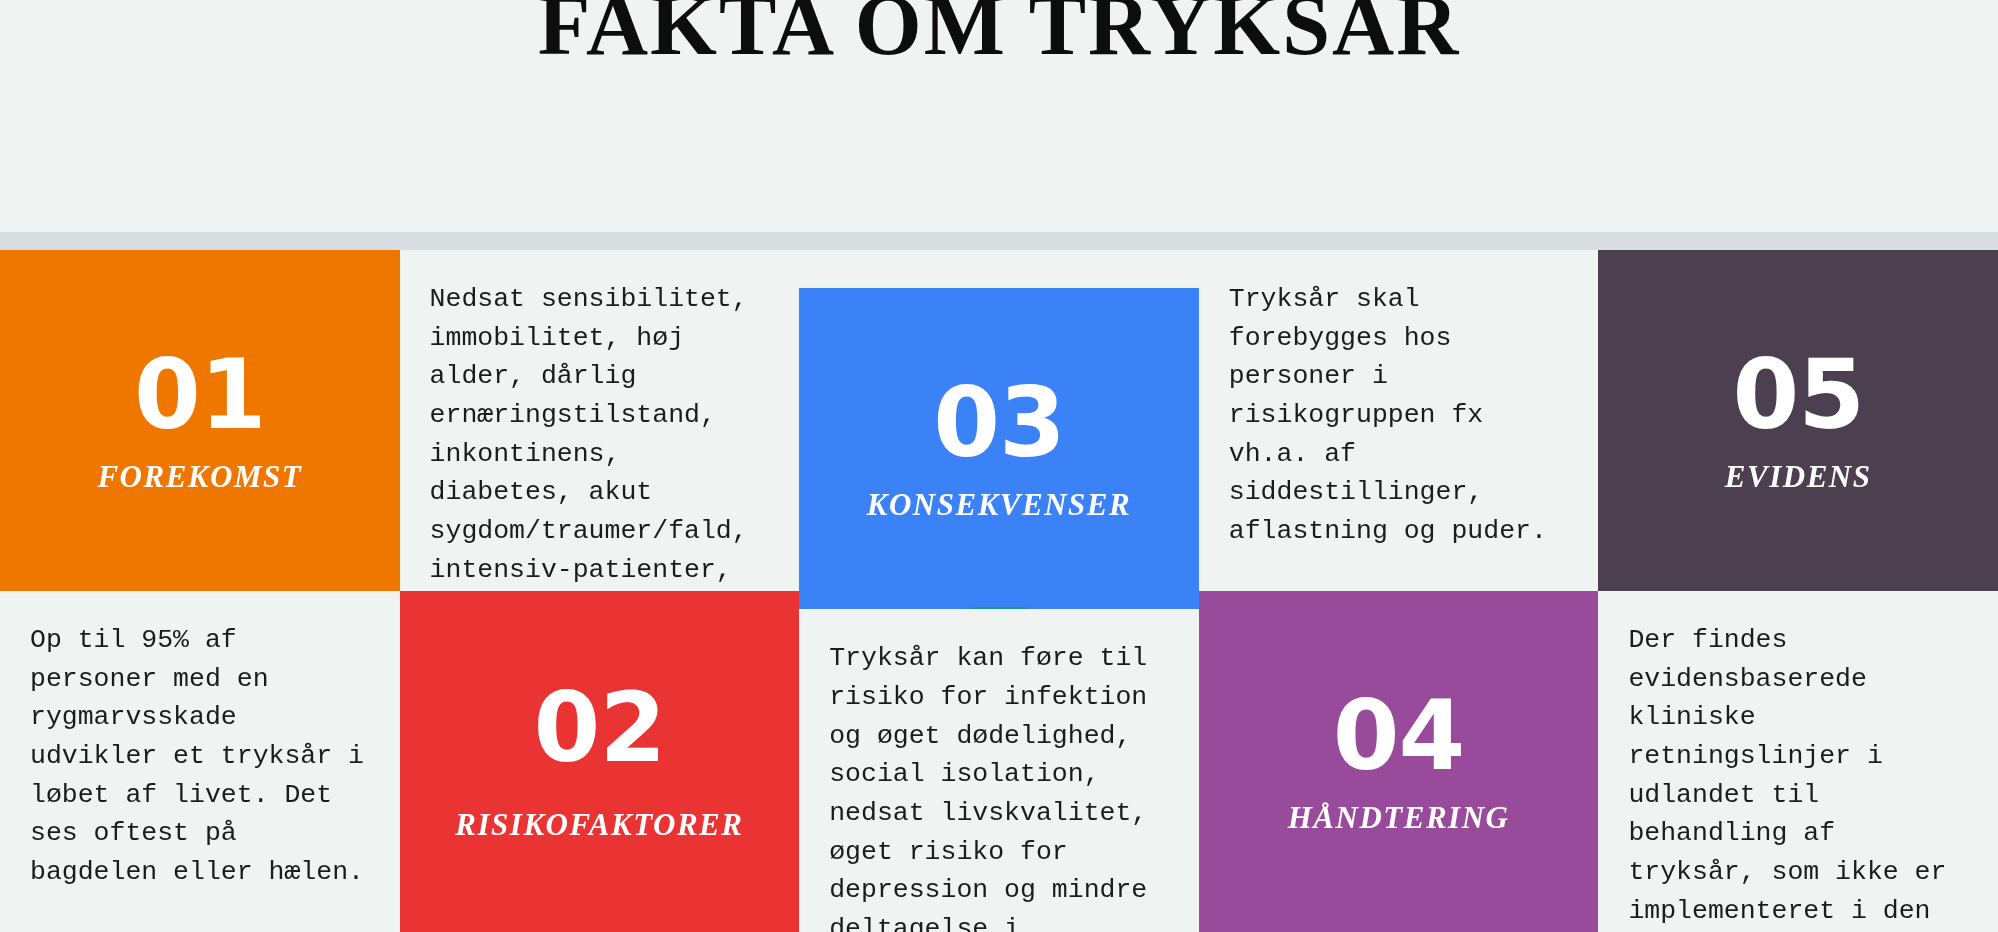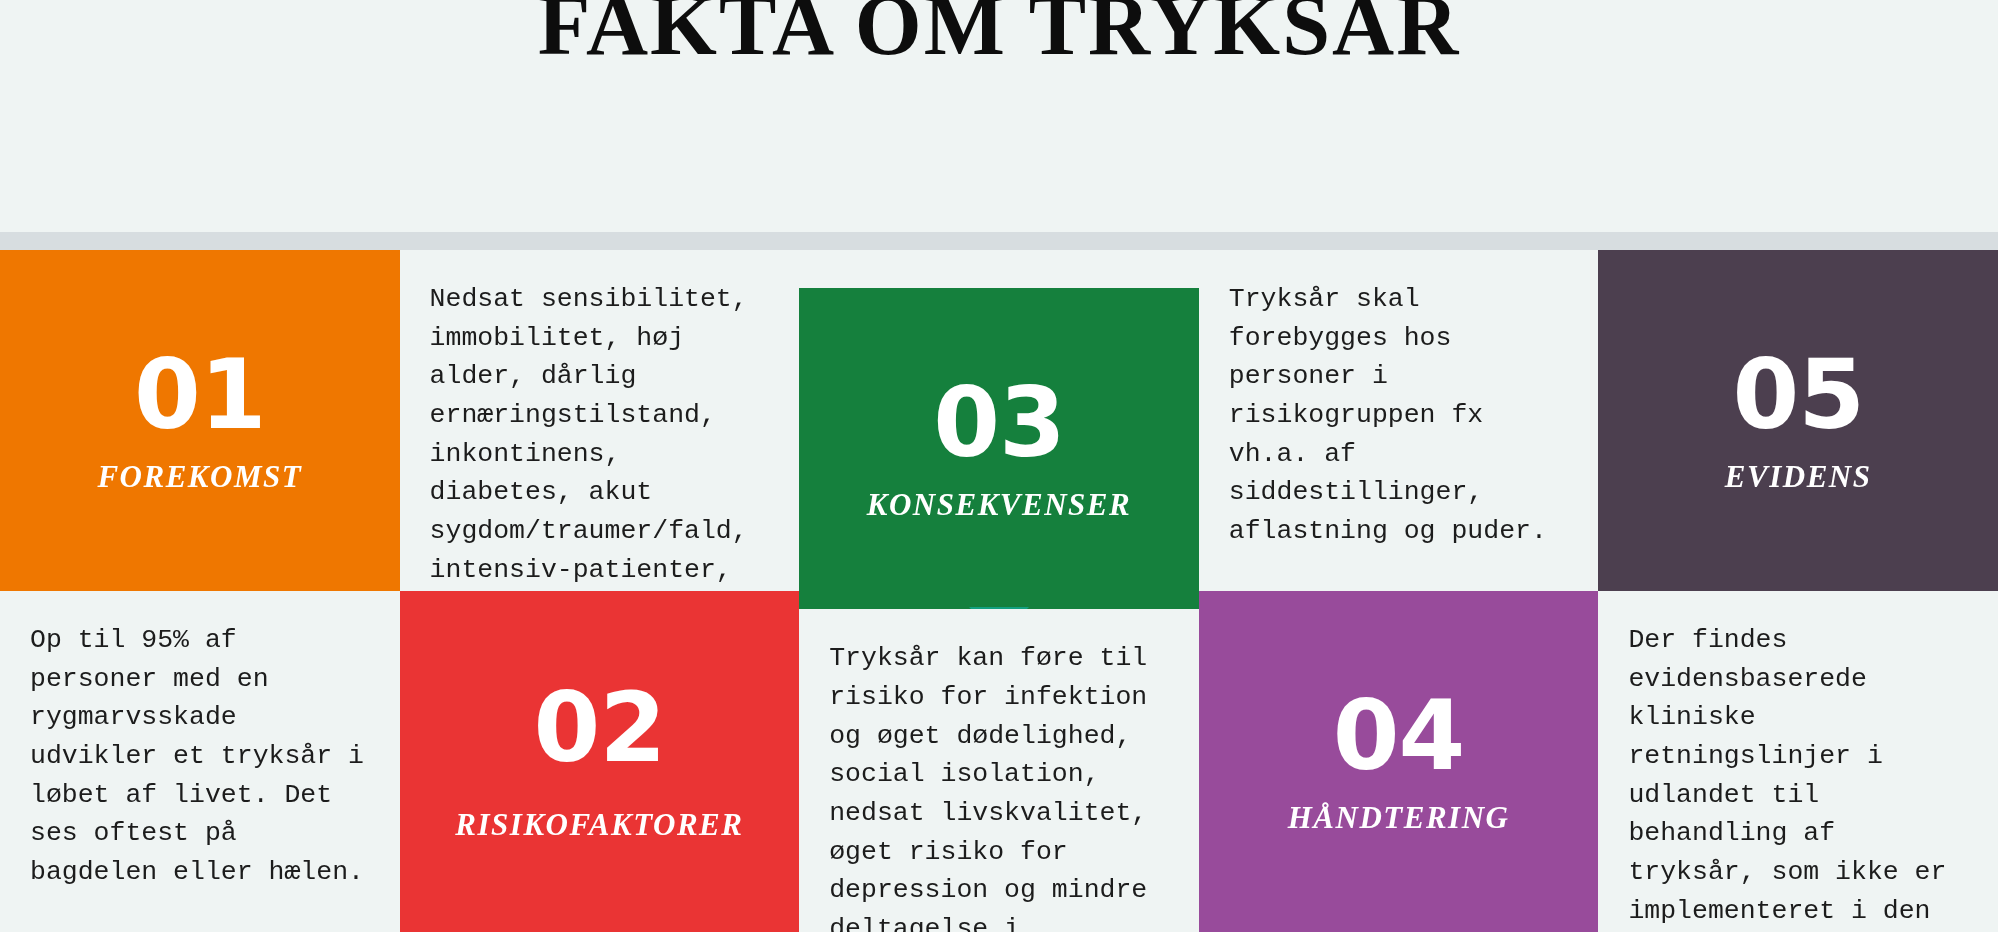--- a/index.html
+++ b/index.html
@@ -172,21 +172,21 @@
         <div class="body-text">Nedsat sensibilitet, immobilitet, høj alder, dårlig ernæringstilstand, inkontinens, diabetes, akut sygdom/traumer/fald, intensiv-patienter, tidligere tryksår.</div>
       </div>
       <div class="cell numbered" id="c2-num" style="background: rgb(234, 52, 52); gap: 15px;">
         <div class="notch up" id="c2-notch" style="border-bottom-color: rgb(234, 52, 52);"></div>
         <div class="num">02</div>
         <div class="cat-label">RISIKOFAKTORER</div>
       </div>
     </div>
 
     <div class="col">
-      <div class="cell numbered" id="c3-num" style="background: #15803d; margin-top: 38px;">
+      <div class="cell numbered" id="c3-num" style="background: #3b82f6; margin-top: 38px;">
         <div class="num">03</div>
         <div class="cat-label">KONSEKVENSER</div>
         <div class="notch down" id="c3-notch" style="border-top-color: rgb(19, 160, 128);"></div>
       </div>
       <div class="cell texty lower">
         <div class="body-text">Tryksår kan føre til risiko for infektion og øget dødelighed, social isolation, nedsat livskvalitet, øget risiko for depression og mindre deltagelse i samfundet.</div>
       </div>
     </div>
 
     <div class="col">

